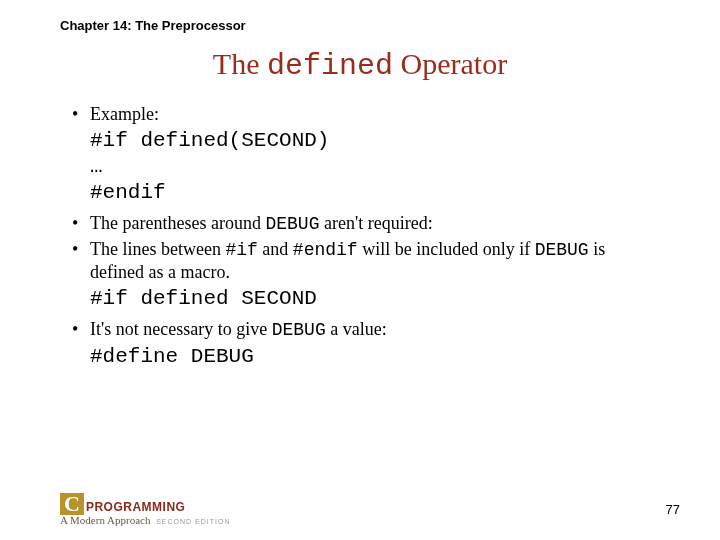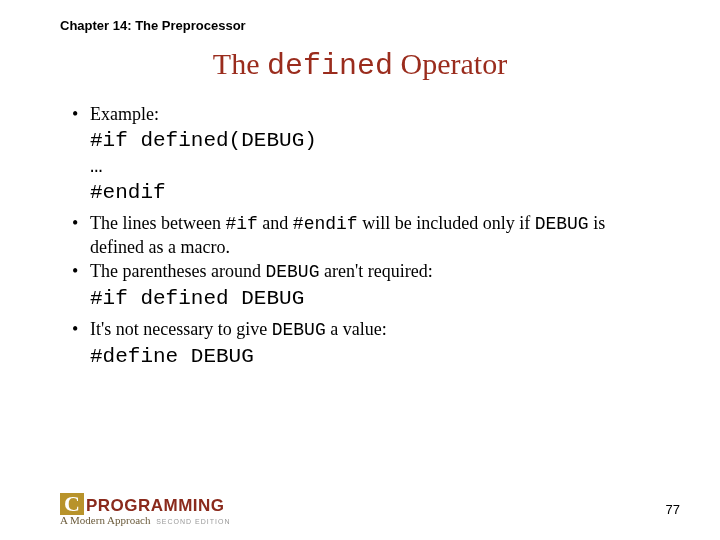--- a/index.html
+++ b/index.html
@@ -89,21 +89,21 @@
     font-family: Georgia, serif;
     font-weight: bold;
     font-size: 22px;
     padding: 0 4px;
     margin-right: 2px;
     line-height: 1;
   }
   .logo-prog {
     font-family: Arial, sans-serif;
     font-weight: 900;
-    font-size: 17px;
+    font-size: 12px;
     letter-spacing: 0.5px;
     color: #8a2a1c;
     text-align: right;
   }
   .logo-sub {
     font-family: Georgia, serif;
     font-size: 11px;
     color: #6a5a3a;
     margin-top: 1px;
   }
@@ -136,33 +136,33 @@
 
   <div class="chapter">Chapter 14: The Preprocessor</div>
 
   <div class="title">
     <span>The </span><span class="mono">defined</span><span> Operator</span>
   </div>
 
   <ul class="bullets">
     <li>Example:</li>
   </ul>
-  <div class="code">#if defined(DEBUG)
+  <div class="code">#if defined(SECOND)
 …
 #endif</div>
 
   <ul class="bullets">
     <li>
+      <span>The parentheses around </span><span class="mono-inline">DEBUG</span><span> aren't required:</span>
+    </li>
+    <li>
       <span>The lines between </span><span class="mono-inline">#if</span><span> and </span><span class="mono-inline">#endif</span><span> will be included only if </span><span class="mono-inline">DEBUG</span><span> is defined as a macro.</span>
     </li>
-    <li>
-      <span>The parentheses around </span><span class="mono-inline">DEBUG</span><span> aren't required:</span>
-    </li>
   </ul>
-  <div class="code">#if defined DEBUG</div>
+  <div class="code">#if defined SECOND</div>
 
   <ul class="bullets">
     <li>
       <span>It's not necessary to give </span><span class="mono-inline">DEBUG</span><span> a value:</span>
     </li>
   </ul>
   <div class="code">#define DEBUG</div>
 
   <div class="footer">
     <div class="logo">

